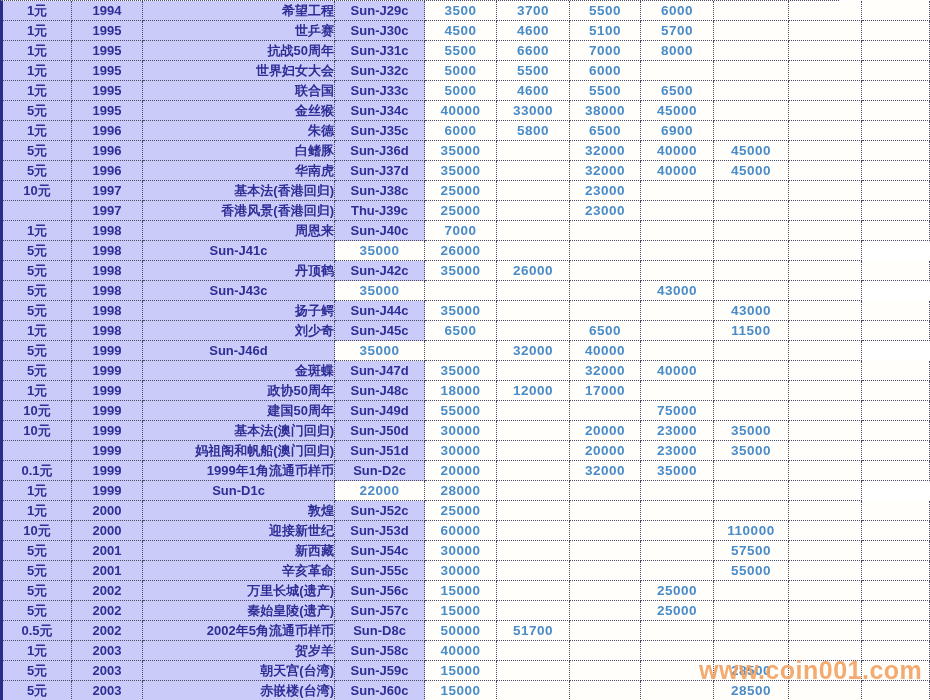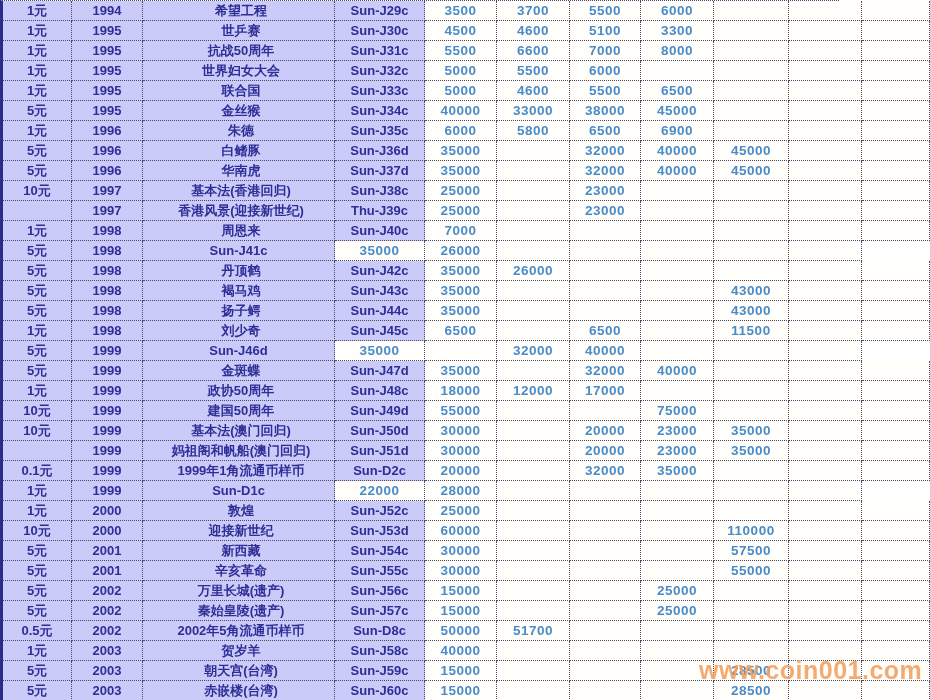--- a/index.html
+++ b/index.html
@@ -41,21 +41,21 @@
     white-space: nowrap;
     font-weight: bold;
     font-size: 13px;
   }
   .cell.lav {
     background: #cbcbfa;
     color: #2e2e96;
     text-align: center;
   }
   .cell.name {
-    text-align: center;
+    text-align: right;
     padding-left: 5px;
   }
   .cell.price {
     background: #fffefa;
     color: #4a8cc8;
     text-align: center;
     font-size: 13.5px;
     letter-spacing: 0.5px;
   }
   .watermark {
@@ -89,21 +89,21 @@
         <div class="cell price"></div>
       </div>
       <div class="row">
         <div class="cell lav">1元</div>
         <div class="cell lav">1995</div>
         <div class="cell lav name">世乒赛</div>
         <div class="cell lav">Sun-J30c</div>
         <div class="cell price">4500</div>
         <div class="cell price">4600</div>
         <div class="cell price">5100</div>
-        <div class="cell price">3300</div>
+        <div class="cell price">5700</div>
         <div class="cell price"></div>
         <div class="cell price"></div>
         <div class="cell price"></div>
       </div>
       <div class="row">
         <div class="cell lav">1元</div>
         <div class="cell lav">1995</div>
         <div class="cell lav name">抗战50周年</div>
         <div class="cell lav">Sun-J31c</div>
         <div class="cell price">5500</div>
@@ -201,21 +201,21 @@
         <div class="cell price"></div>
         <div class="cell price">23000</div>
         <div class="cell price"></div>
         <div class="cell price"></div>
         <div class="cell price"></div>
         <div class="cell price"></div>
       </div>
       <div class="row">
         <div class="cell lav"></div>
         <div class="cell lav">1997</div>
-        <div class="cell lav name">香港风景(迎接新世纪)</div>
+        <div class="cell lav name">香港风景(香港回归)</div>
         <div class="cell lav">Thu-J39c</div>
         <div class="cell price">25000</div>
         <div class="cell price"></div>
         <div class="cell price">23000</div>
         <div class="cell price"></div>
         <div class="cell price"></div>
         <div class="cell price"></div>
         <div class="cell price"></div>
       </div>
       <div class="row">
@@ -252,21 +252,20 @@
         <div class="cell price">26000</div>
         <div class="cell price"></div>
         <div class="cell price"></div>
         <div class="cell price"></div>
         <div class="cell price"></div>
         <div class="cell price"></div>
       </div>
       <div class="row">
         <div class="cell lav">5元</div>
         <div class="cell lav">1998</div>
-        <div class="cell lav name">褐马鸡</div>
         <div class="cell lav">Sun-J43c</div>
         <div class="cell price">35000</div>
         <div class="cell price"></div>
         <div class="cell price"></div>
         <div class="cell price"></div>
         <div class="cell price">43000</div>
         <div class="cell price"></div>
         <div class="cell price"></div>
       </div>
       <div class="row">

